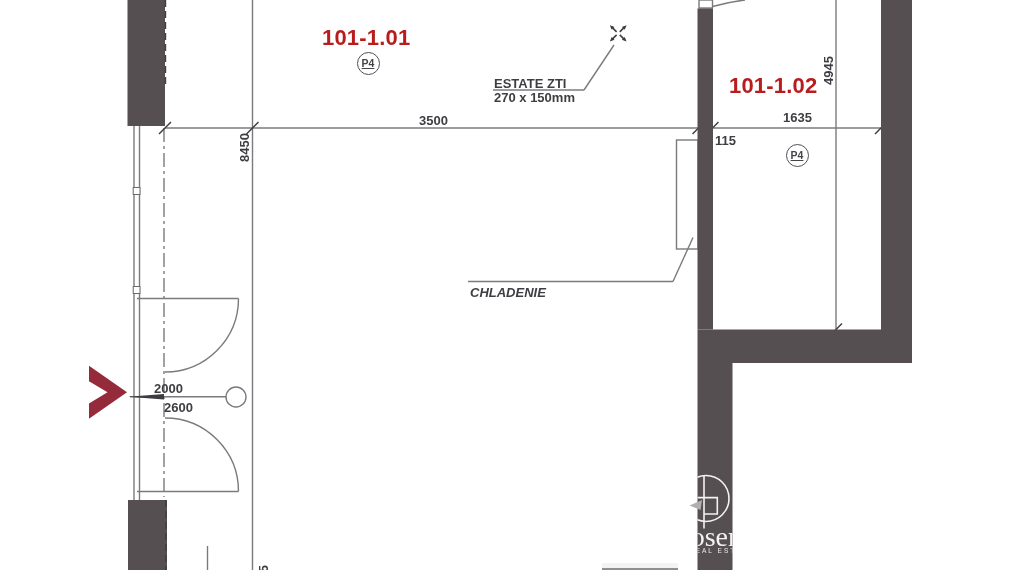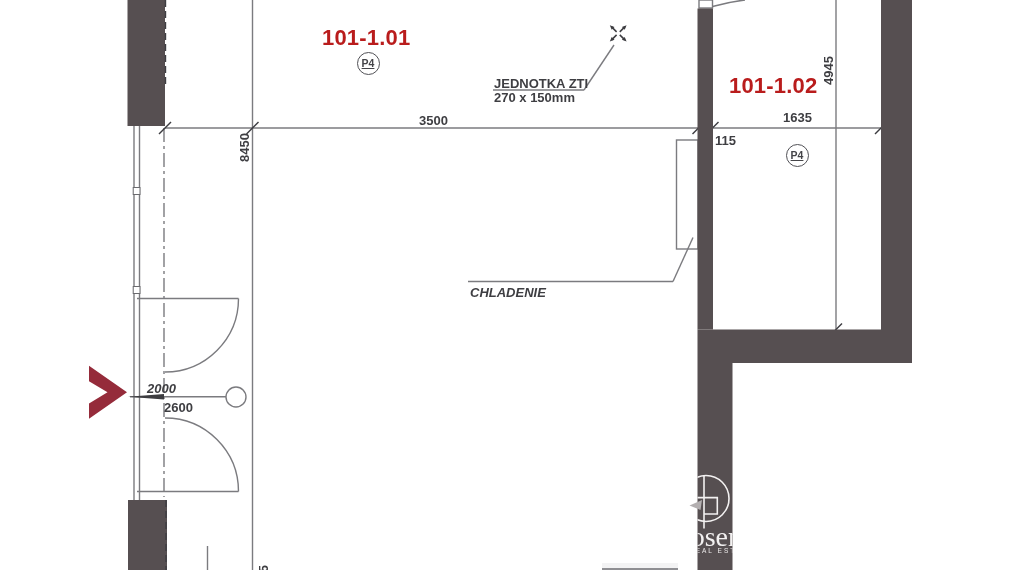--- a/index.html
+++ b/index.html
@@ -106,19 +106,19 @@
 
 <div class="t room" style="left:322px;top:27px;">101-1.01</div>
 <div class="p4" style="left:356.5px;top:51.5px;">P4</div>
 <div class="t room" style="left:729px;top:75px;">101-1.02</div>
 <div class="p4" style="left:785.5px;top:143.5px;">P4</div>
 <div class="t dim" style="left:419px;top:114px;">3500</div>
 <div class="t dim" style="left:783px;top:111px;text-align:right;">1635</div>
 <div class="t dim" style="left:715px;top:133.5px;">115</div>
 <div class="t dim rot" style="left:224.5px;top:141px;width:39px;height:13px;">8450</div>
 <div class="t dim rot" style="left:808.5px;top:63.5px;width:39px;height:13px;">4945</div>
-<div class="t dim" style="left:147px;top:381.5px;font-style:italic;">2000</div>
+<div class="t dim" style="left:154px;top:381.5px;">2000</div>
 <div class="t dim" style="left:164px;top:400.5px;">2600</div>
-<div class="t dim" style="left:494px;top:76.5px;">JEDNOTKA ZTI</div>
+<div class="t dim" style="left:494px;top:76.5px;">ESTATE ZTI</div>
 <div class="t dim" style="left:494px;top:91px;">270 x 150mm</div>
 <div class="t dim" style="left:470px;top:286px;font-style:italic;">CHLADENIE</div>
 <div class="t dim rot" style="left:253px;top:562px;width:20px;height:13px;">5</div>
 </div>
 
 </body></html>

